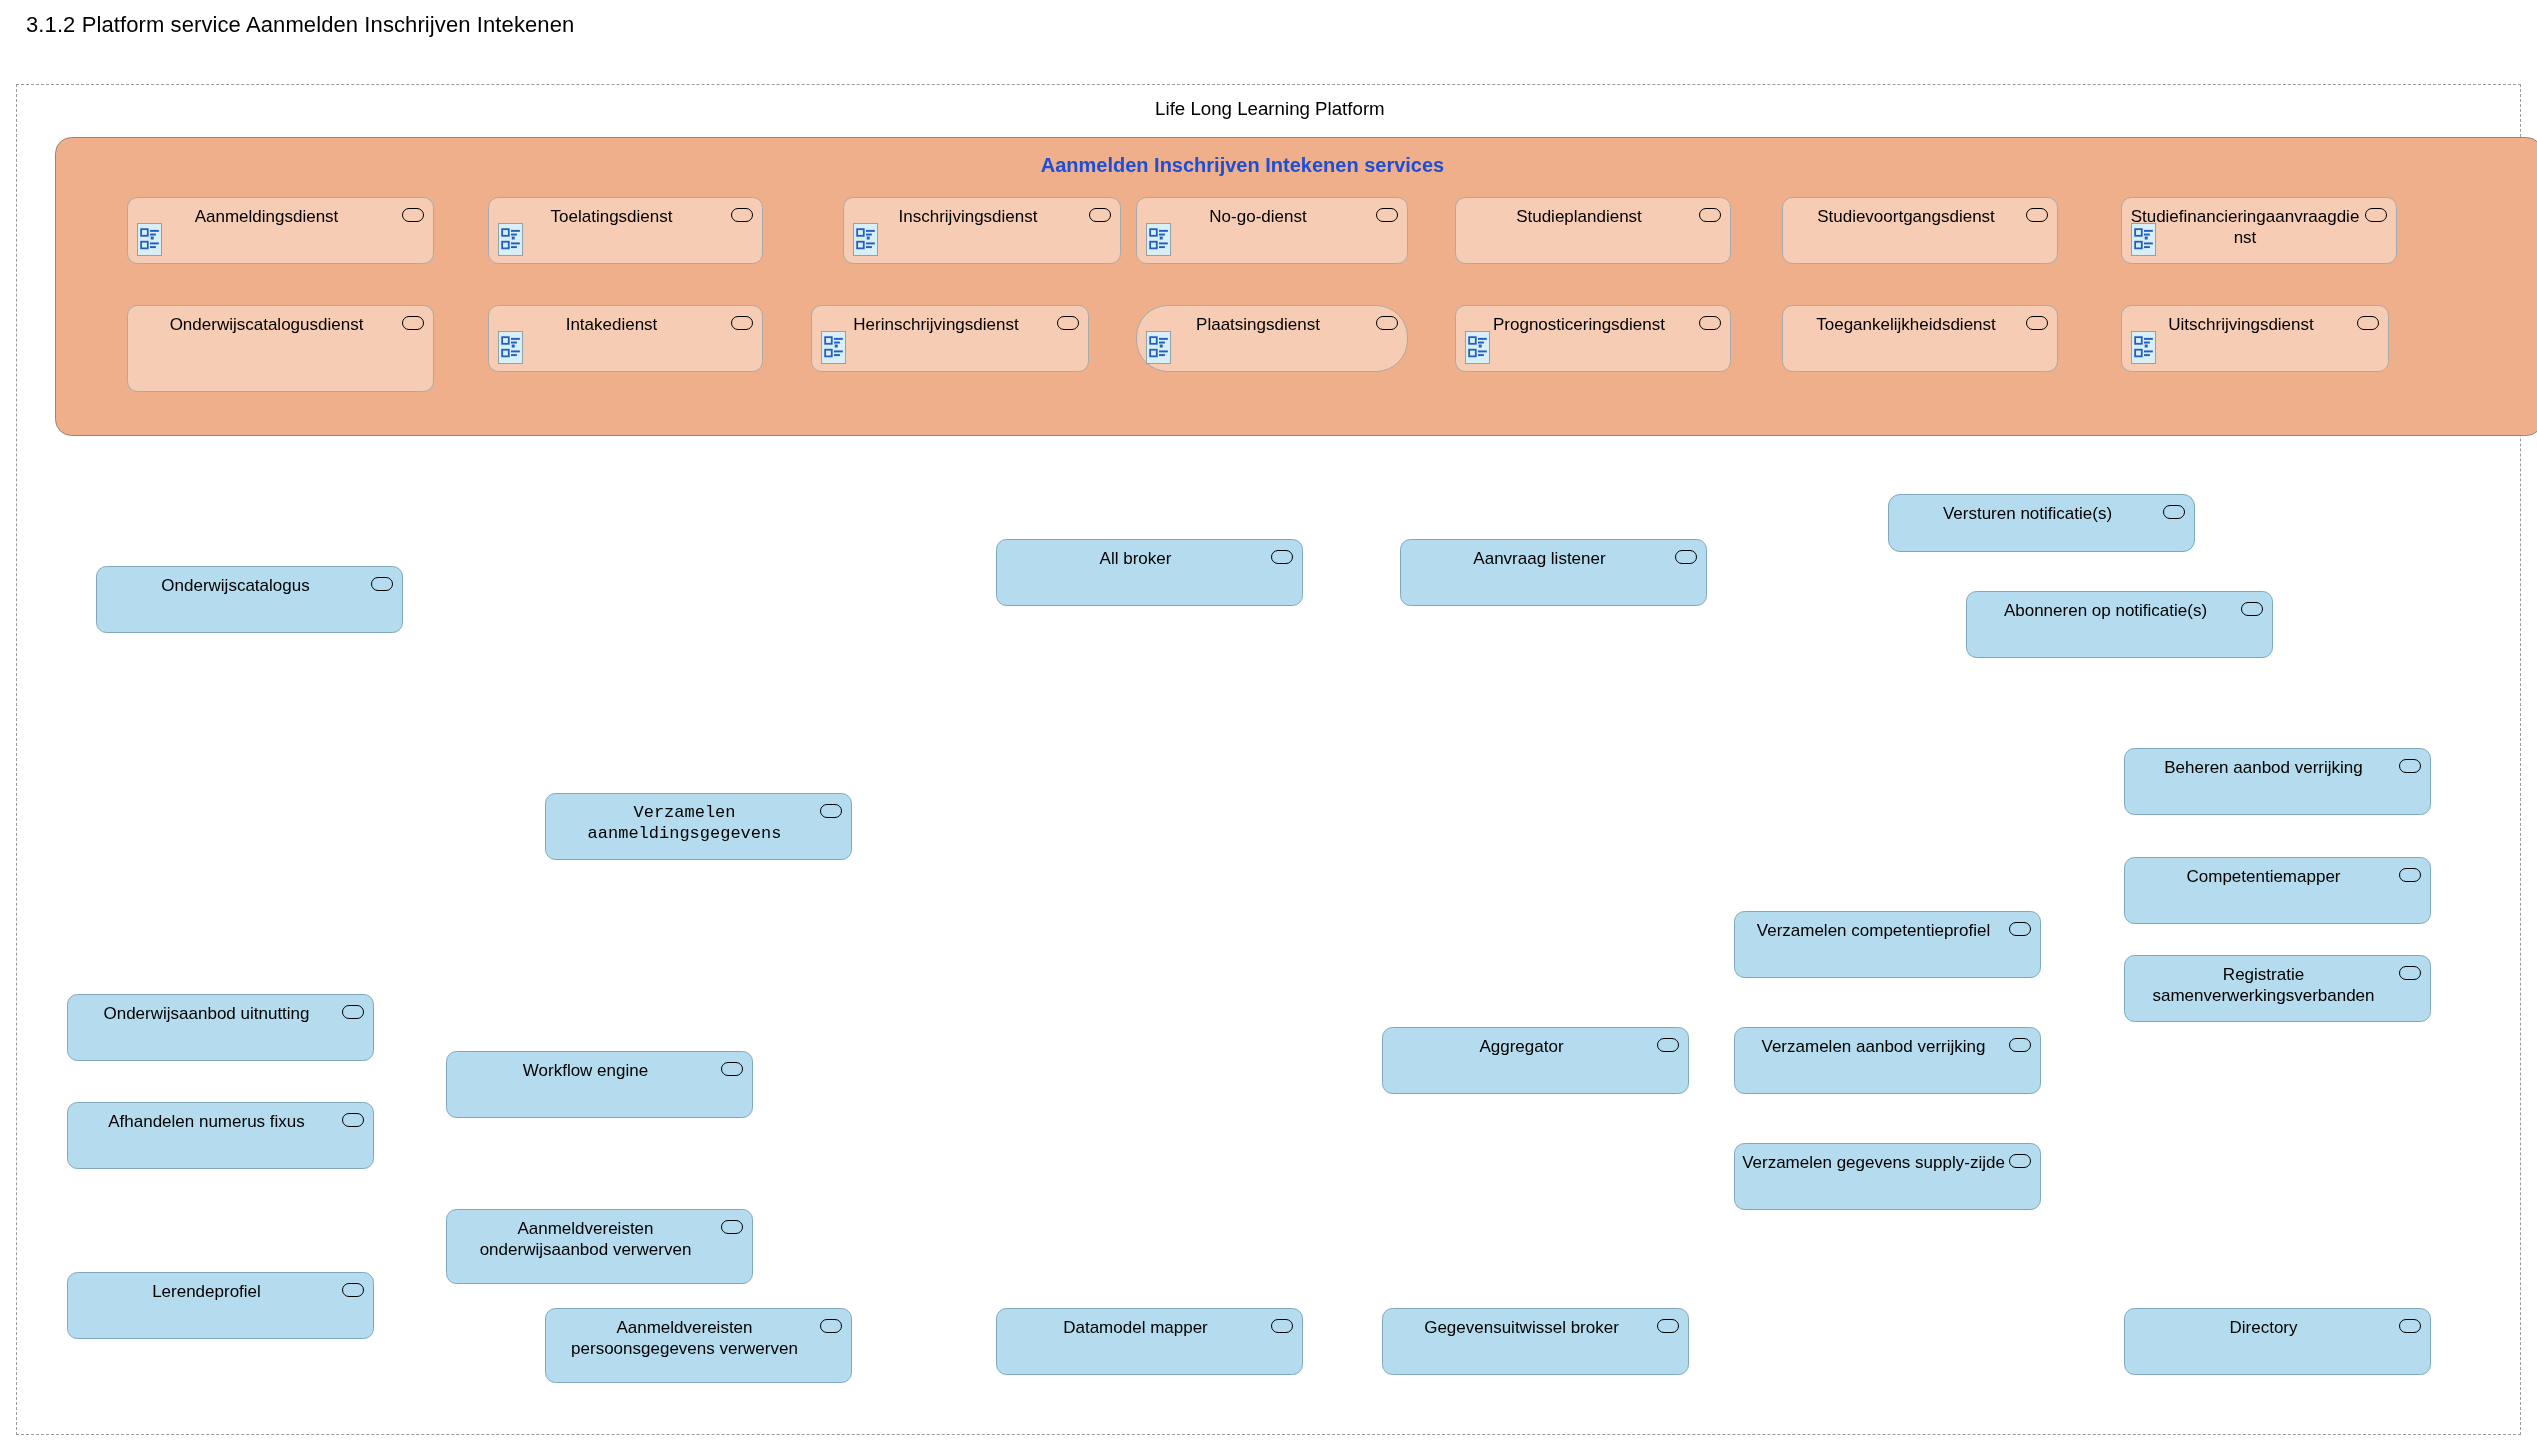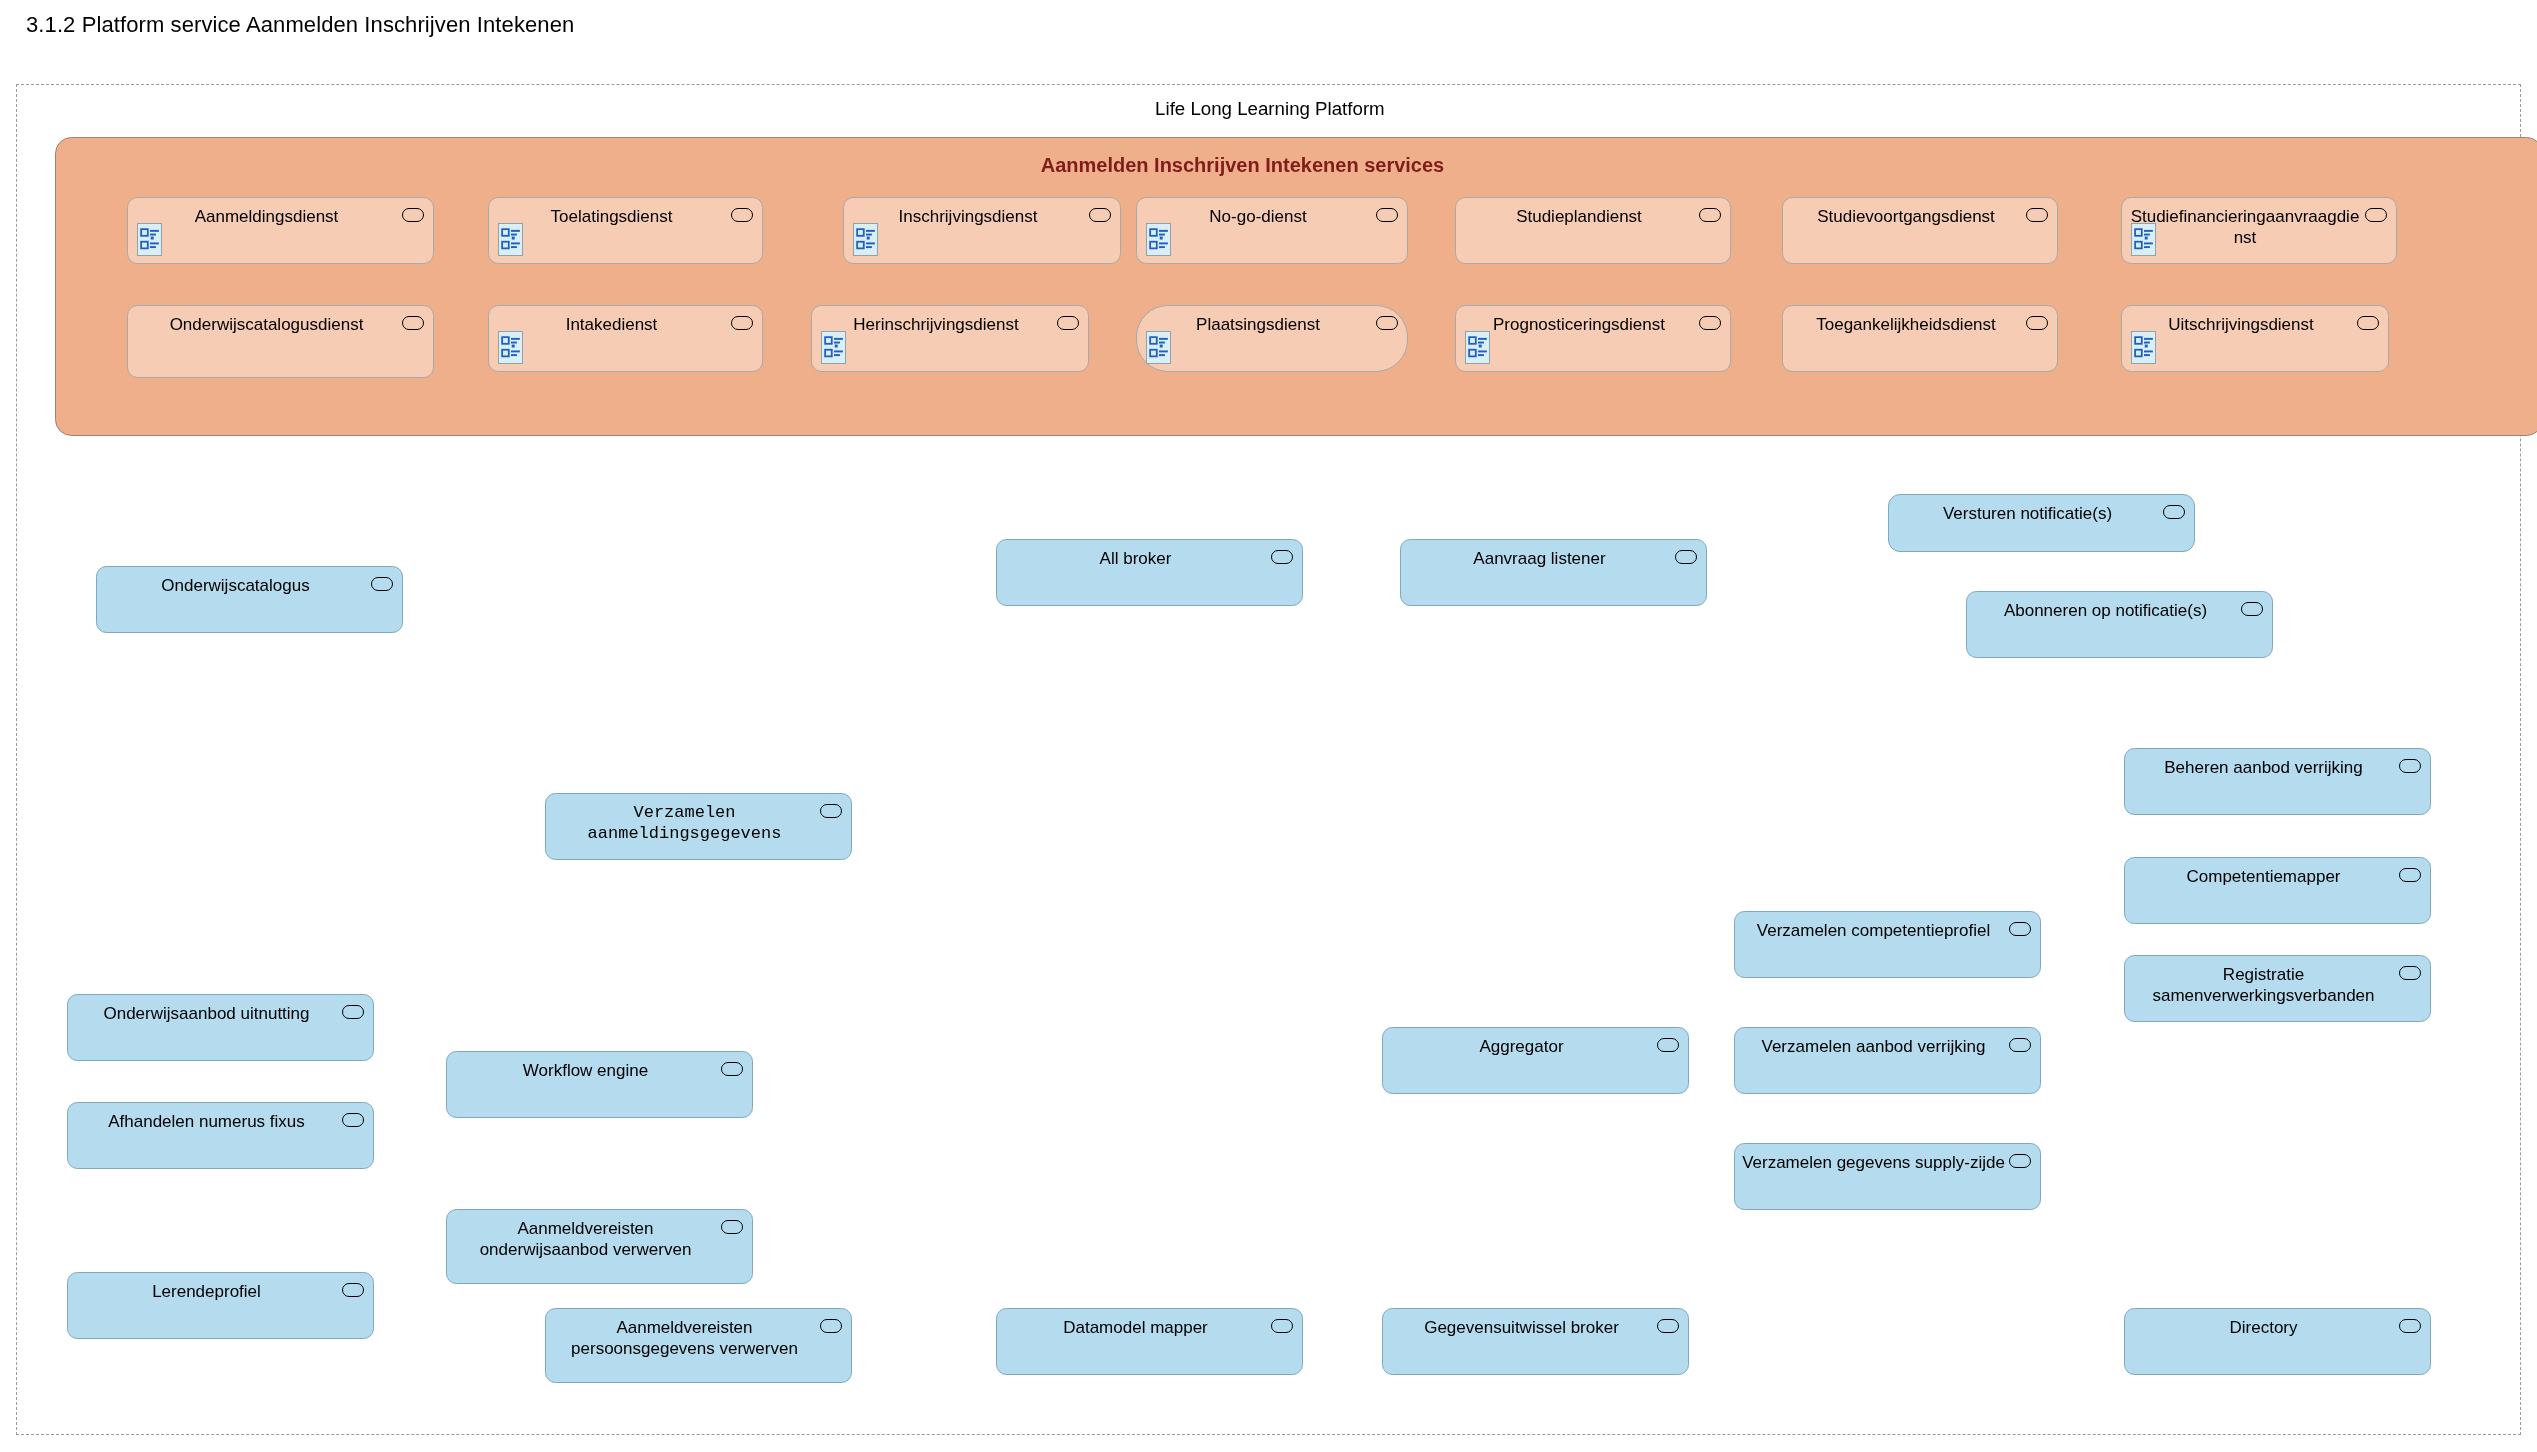--- a/index.html
+++ b/index.html
@@ -61,21 +61,21 @@
     box-sizing: border-box;
   }
   .services-band-title {
     position: absolute;
     left: 0;
     top: 16.4px;
     width: 2373px;
     text-align: center;
     font-size: 20px;
     font-weight: bold;
-    color: #7f1d1d;
+    color: #1d4ed8;
   }
 
   
   .node {
     position: absolute;
     box-sizing: border-box;
     border-radius: 10.4px;
     border: 1.5px solid #9aa7ad;
   }
   .node-label {
@@ -217,21 +217,21 @@
           <rect x="4" y="7" width="9" height="9" fill="none" stroke="#1f5fbf" stroke-width="2.4"></rect>
           <rect x="4" y="24" width="9" height="9" fill="none" stroke="#1f5fbf" stroke-width="2.4"></rect>
           <rect x="17" y="17" width="4" height="4" fill="#1f5fbf"></rect>
           <rect x="16" y="8" width="12" height="2.6" fill="#1f5fbf"></rect>
           <rect x="16" y="13" width="8" height="2.6" fill="#1f5fbf"></rect>
           <rect x="16" y="25" width="12" height="2.6" fill="#1f5fbf"></rect>
           <rect x="16" y="30" width="8" height="2.6" fill="#1f5fbf"></rect>
         </svg>
       </div>
     </div>
-    <div class="node svc" style="left: 127px; top: 305px; width: 307px; height: 73px;">
+    <div class="node svc" style="left: 127px; top: 305px; width: 307px; height: 87px;">
       <div class="node-label">Onderwijscatalogusdienst</div>
       <div class="badge-service"></div>
     </div>
     <div class="node svc" style="left: 488px; top: 305px; width: 275px; height: 67px;">
       <div class="node-label">Intakedienst</div>
       <div class="badge-service"></div>
       <div class="icon-app-component">
         <svg width="24" height="31" viewBox="0 0 32 42">
           <rect x="4" y="7" width="9" height="9" fill="none" stroke="#1f5fbf" stroke-width="2.4"></rect>
           <rect x="4" y="24" width="9" height="9" fill="none" stroke="#1f5fbf" stroke-width="2.4"></rect>

